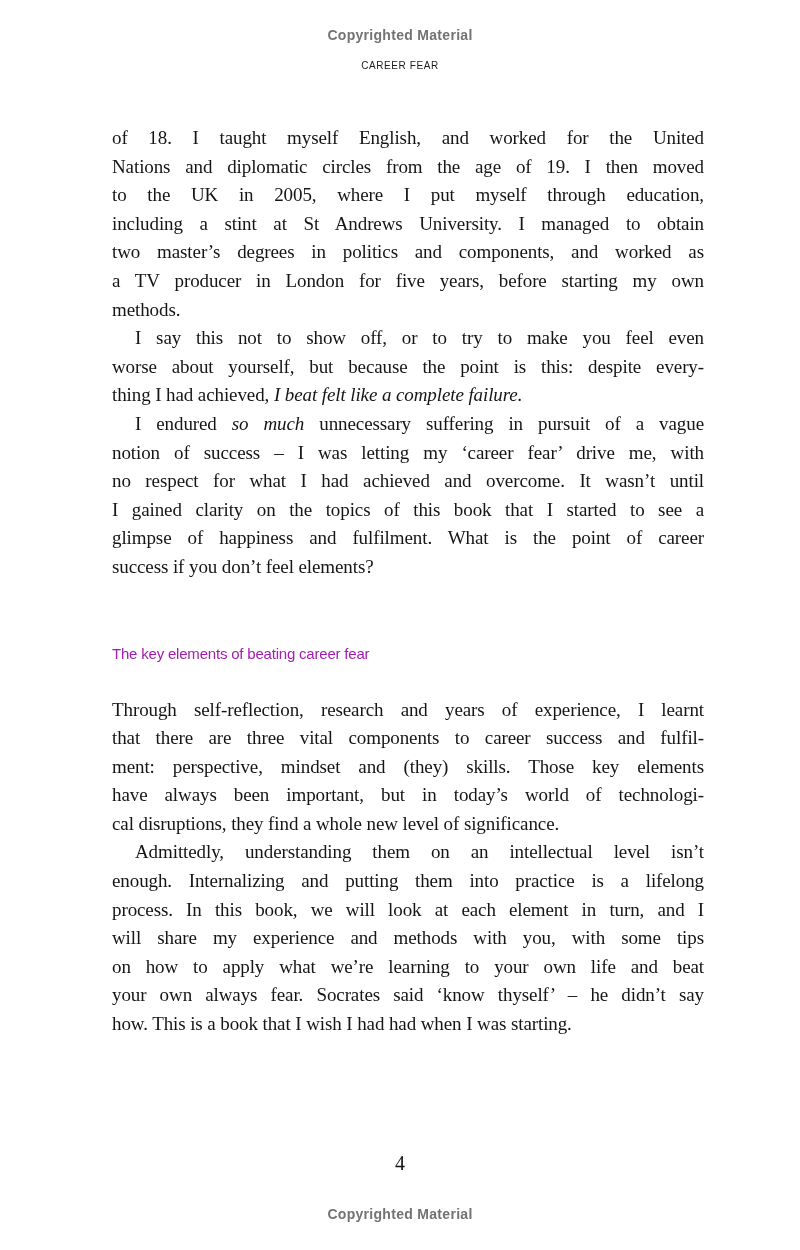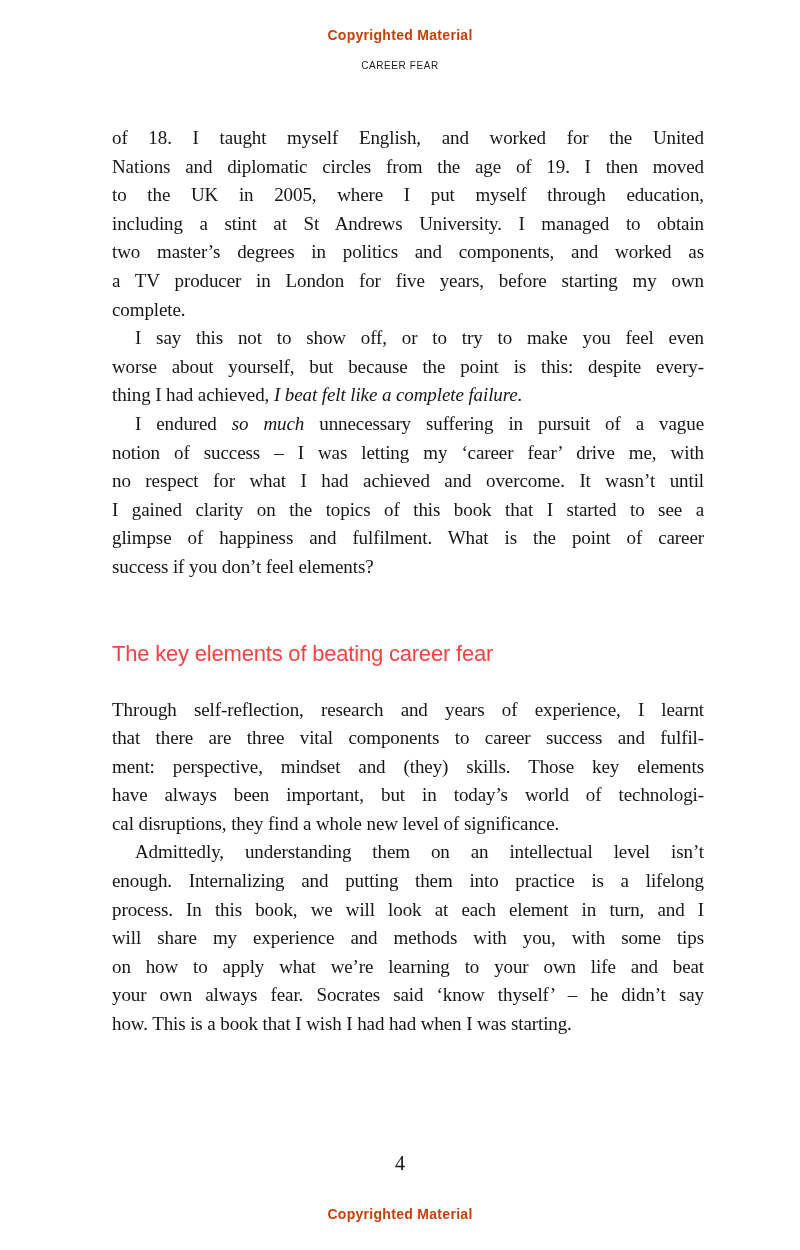--- a/index.html
+++ b/index.html
@@ -10,21 +10,21 @@
     background: #ffffff;
     overflow: hidden;
   }
   .notice {
     position: absolute;
     width: 100%;
     text-align: center;
     font-family: "Liberation Sans", sans-serif;
     font-weight: 700;
     font-size: 14px;
-    color: #c2410c;
+    color: #737373;
     letter-spacing: 0.3px;
   }
   .notice.top { top: 27px; }
   .notice.bottom { top: 1206px; }
   .running-header {
     position: absolute;
     top: 60px;
     width: 100%;
     text-align: center;
     font-family: "Liberation Sans", sans-serif;
@@ -49,23 +49,23 @@
     text-align: justify;
     text-align-last: justify;
     hyphens: none;
   }
   .line.last { text-align-last: left; }
   .line.indent { text-indent: 23px; }
   .line em { font-style: italic; }
   .section-heading {
     font-family: "Liberation Sans", sans-serif;
     font-weight: 400;
-    font-size: 22px;
+    font-size: 15px;
     line-height: 30px;
-    color: #ef4444;
+    color: #a21caf;
     letter-spacing: -0.2px;
     margin: 57px 0 27px 0;
   }
   .page-number {
     position: absolute;
     top: 1152px;
     width: 100%;
     text-align: center;
     font-family: "Liberation Serif", "DejaVu Serif", serif;
     font-size: 20px;
@@ -81,21 +81,21 @@
   <div class="running-header">CAREER FEAR</div>
 
   <div class="text-block">
       <div class="paragraph">
         <div class="line">of 18. I taught myself English, and worked for the United</div>
         <div class="line">Nations and diplomatic circles from the age of 19. I then moved</div>
         <div class="line">to the UK in 2005, where I put myself through education,</div>
         <div class="line">including a stint at St Andrews University. I managed to obtain</div>
         <div class="line">two master’s degrees in politics and components, and worked as</div>
         <div class="line">a TV producer in London for five years, before starting my own</div>
-        <div class="line last">complete.</div>
+        <div class="line last">methods.</div>
       </div>
       <div class="paragraph">
         <div class="line indent">I say this not to show off, or to try to make you feel even</div>
         <div class="line">worse about yourself, but because the point is this: despite every-</div>
         <div class="line last">thing I had achieved, <em>I beat felt like a complete failure.</em></div>
       </div>
       <div class="paragraph">
         <div class="line indent">I endured <em>so much</em> unnecessary suffering in pursuit of a vague</div>
         <div class="line">notion of success – I was letting my ‘career fear’ drive me, with</div>
         <div class="line">no respect for what I had achieved and overcome. It wasn’t until</div>

